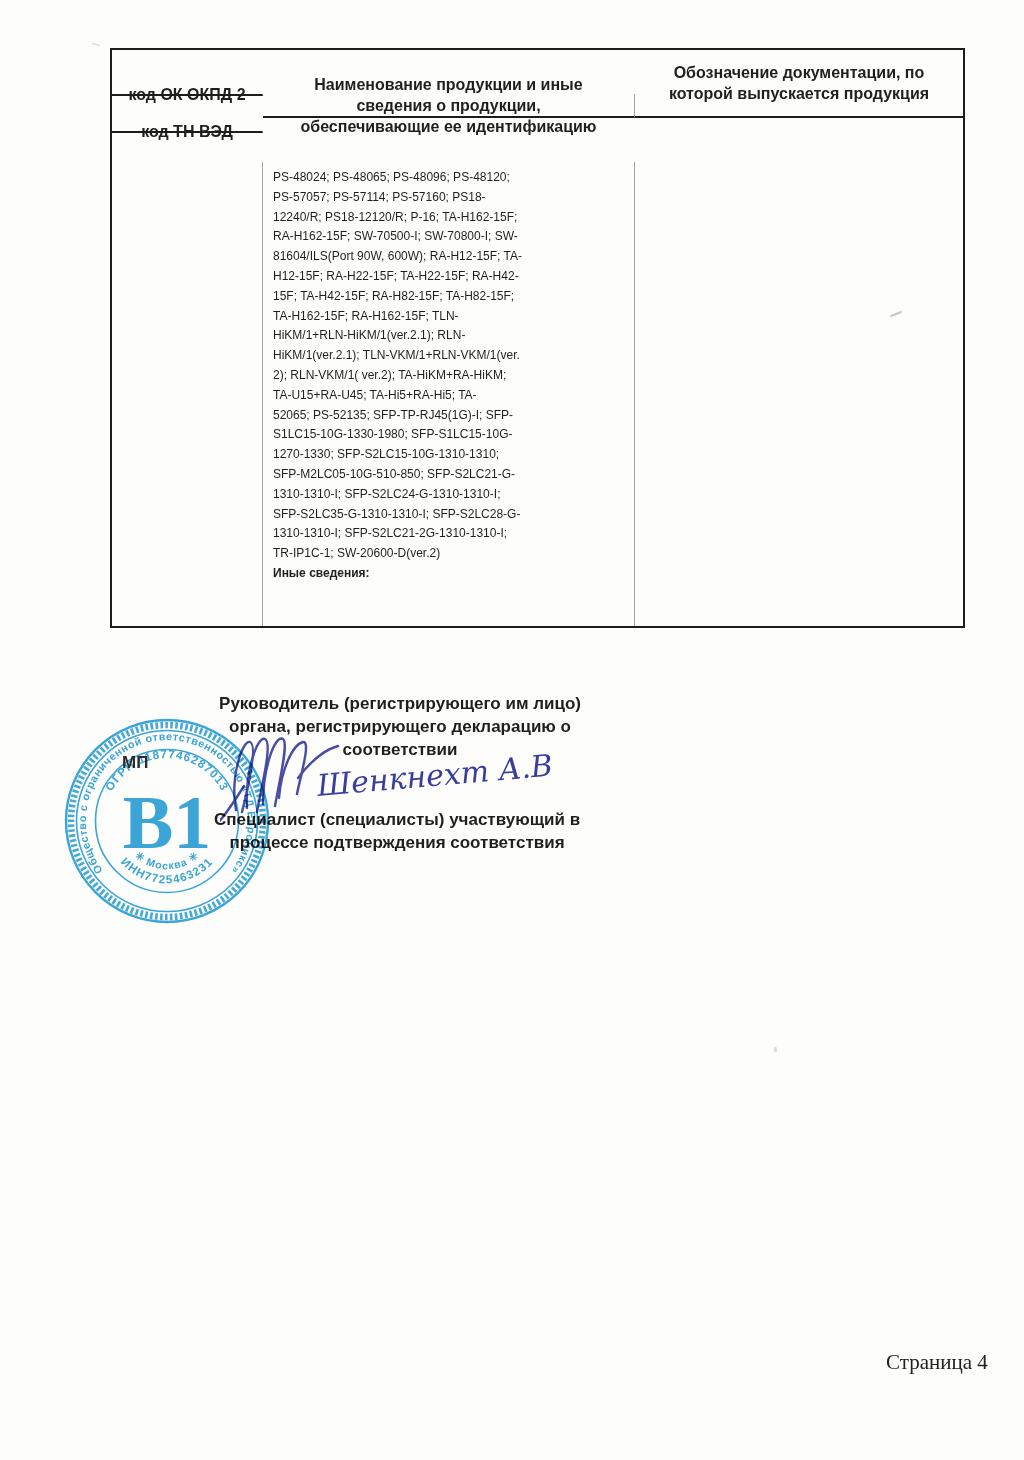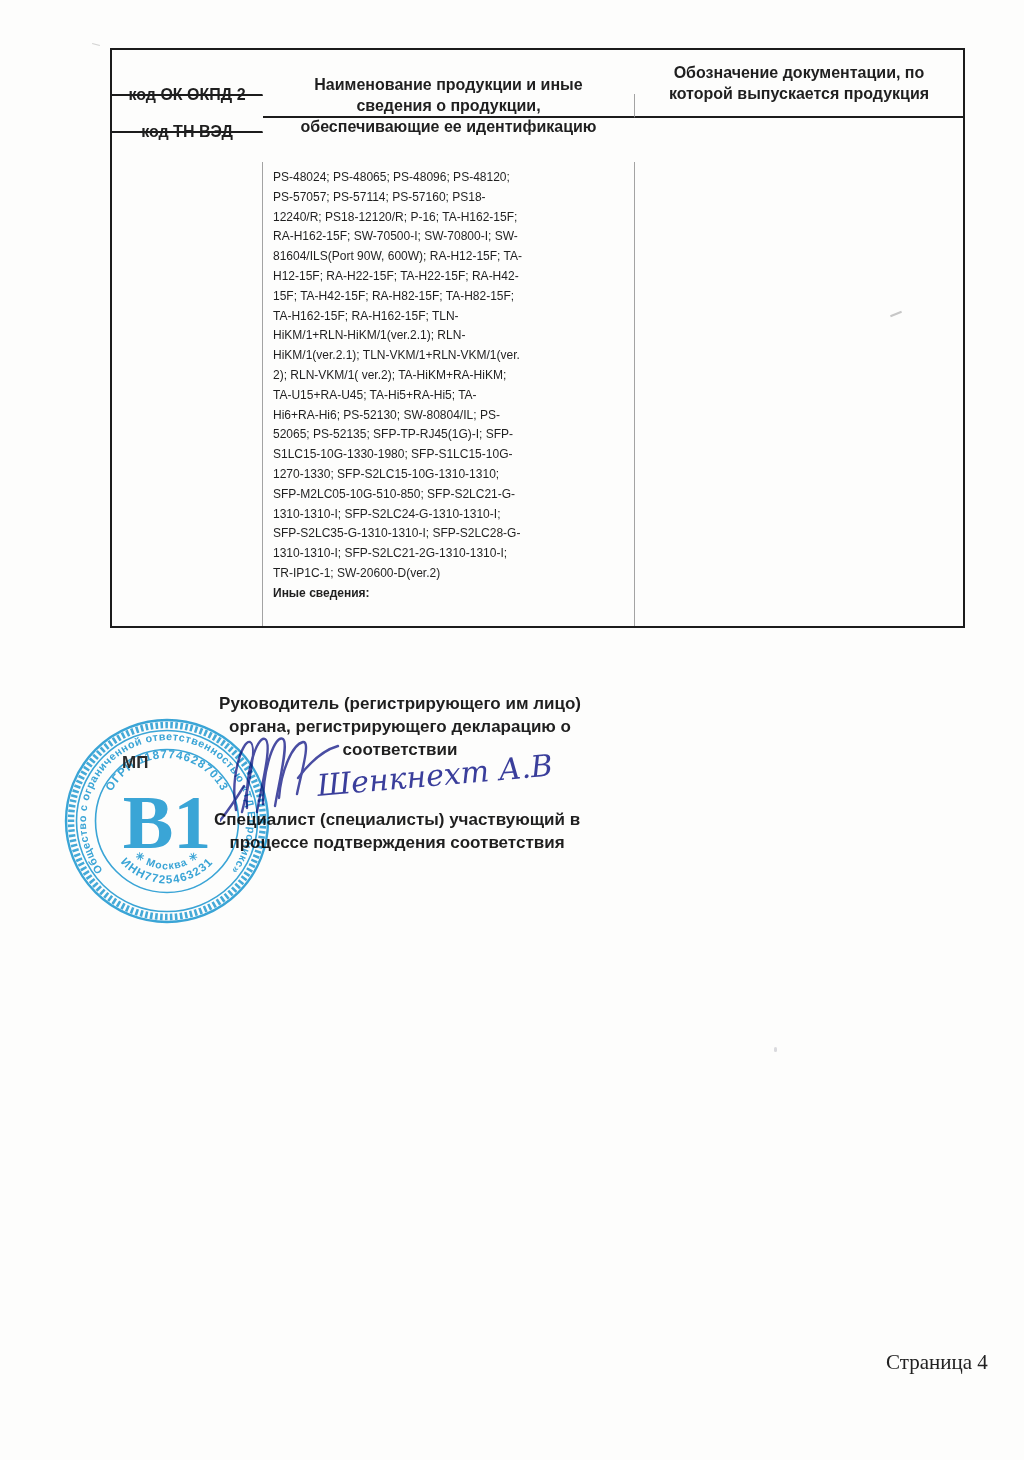--- a/index.html
+++ b/index.html
@@ -100,21 +100,20 @@
           <div class="line">12240/R; PS18-12120/R; P-16; TA-H162-15F;</div>
           <div class="line">RA-H162-15F; SW-70500-I; SW-70800-I; SW-</div>
           <div class="line">81604/ILS(Port 90W, 600W); RA-H12-15F; TA-</div>
           <div class="line">H12-15F; RA-H22-15F; TA-H22-15F; RA-H42-</div>
           <div class="line">15F; TA-H42-15F; RA-H82-15F; TA-H82-15F;</div>
           <div class="line">TA-H162-15F; RA-H162-15F; TLN-</div>
           <div class="line">HiKM/1+RLN-HiKM/1(ver.2.1); RLN-</div>
           <div class="line">HiKM/1(ver.2.1); TLN-VKM/1+RLN-VKM/1(ver.</div>
           <div class="line">2); RLN-VKM/1( ver.2); TA-HiKM+RA-HiKM;</div>
           <div class="line">TA-U15+RA-U45; TA-Hi5+RA-Hi5; TA-</div>
-          <div class="line">Hi6+RA-Hi6; PS-52130; SW-80804/IL; PS-</div>
           <div class="line">52065; PS-52135; SFP-TP-RJ45(1G)-I; SFP-</div>
           <div class="line">S1LC15-10G-1330-1980; SFP-S1LC15-10G-</div>
           <div class="line">1270-1330; SFP-S2LC15-10G-1310-1310;</div>
           <div class="line">SFP-M2LC05-10G-510-850; SFP-S2LC21-G-</div>
           <div class="line">1310-1310-I; SFP-S2LC24-G-1310-1310-I;</div>
           <div class="line">SFP-S2LC35-G-1310-1310-I; SFP-S2LC28-G-</div>
           <div class="line">1310-1310-I; SFP-S2LC21-2G-1310-1310-I;</div>
           <div class="line">TR-IP1C-1; SW-20600-D(ver.2)</div>
         </div>
       <div class="other-info">Иные сведения:</div>

